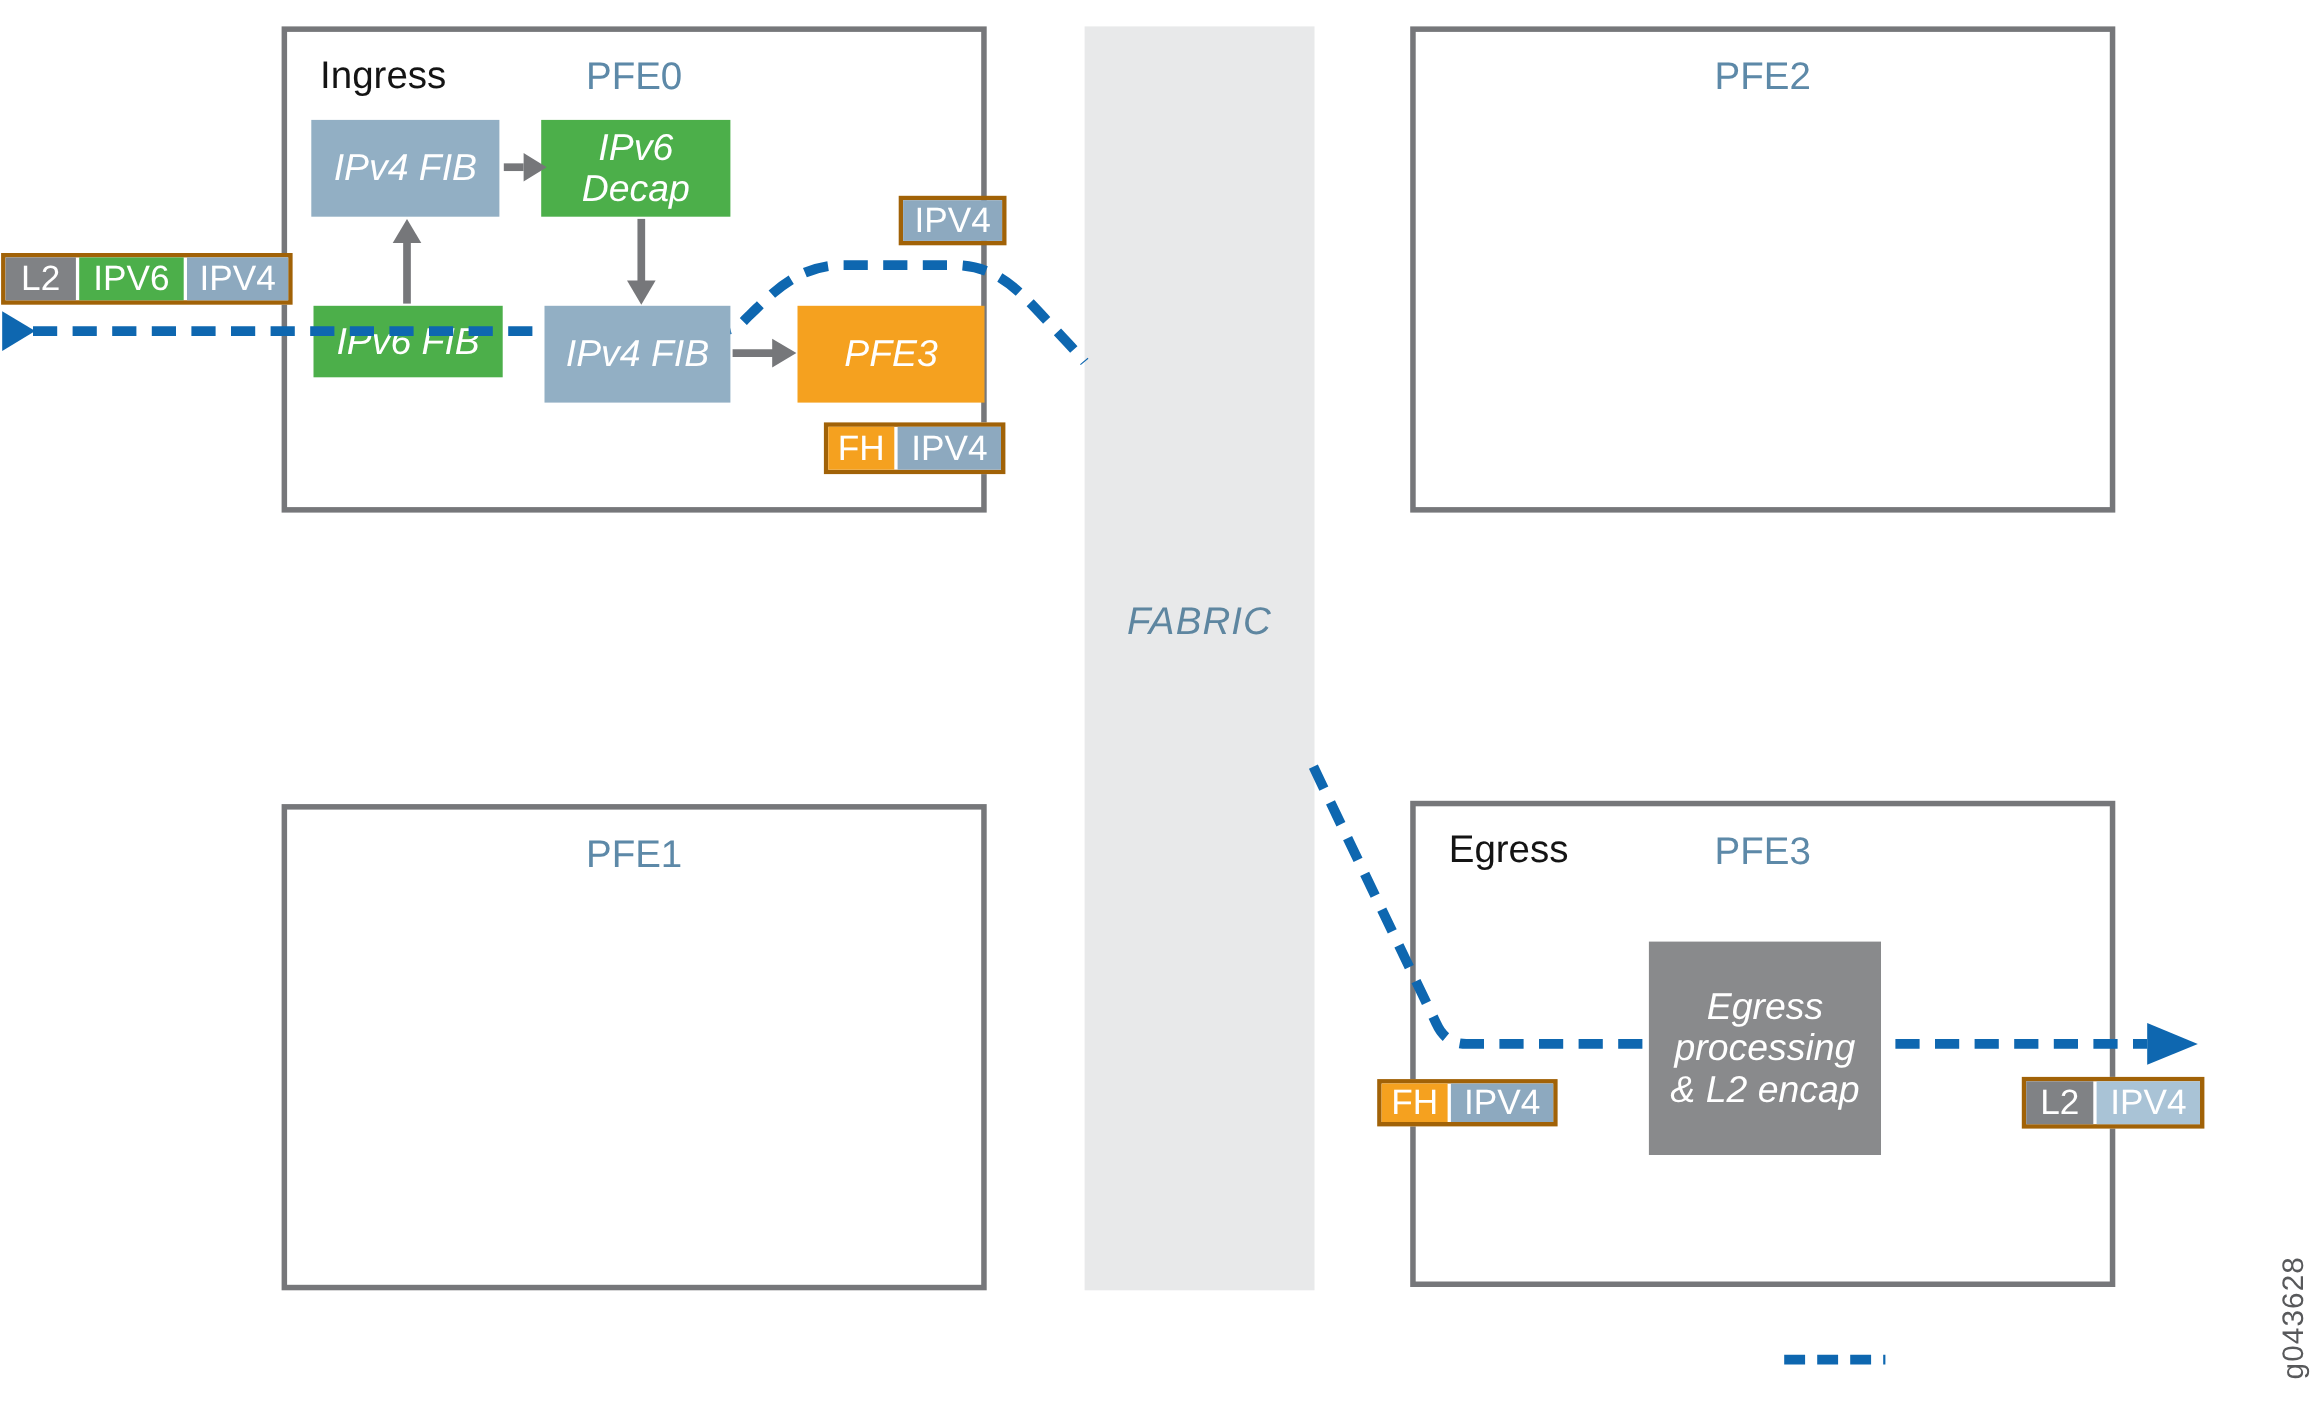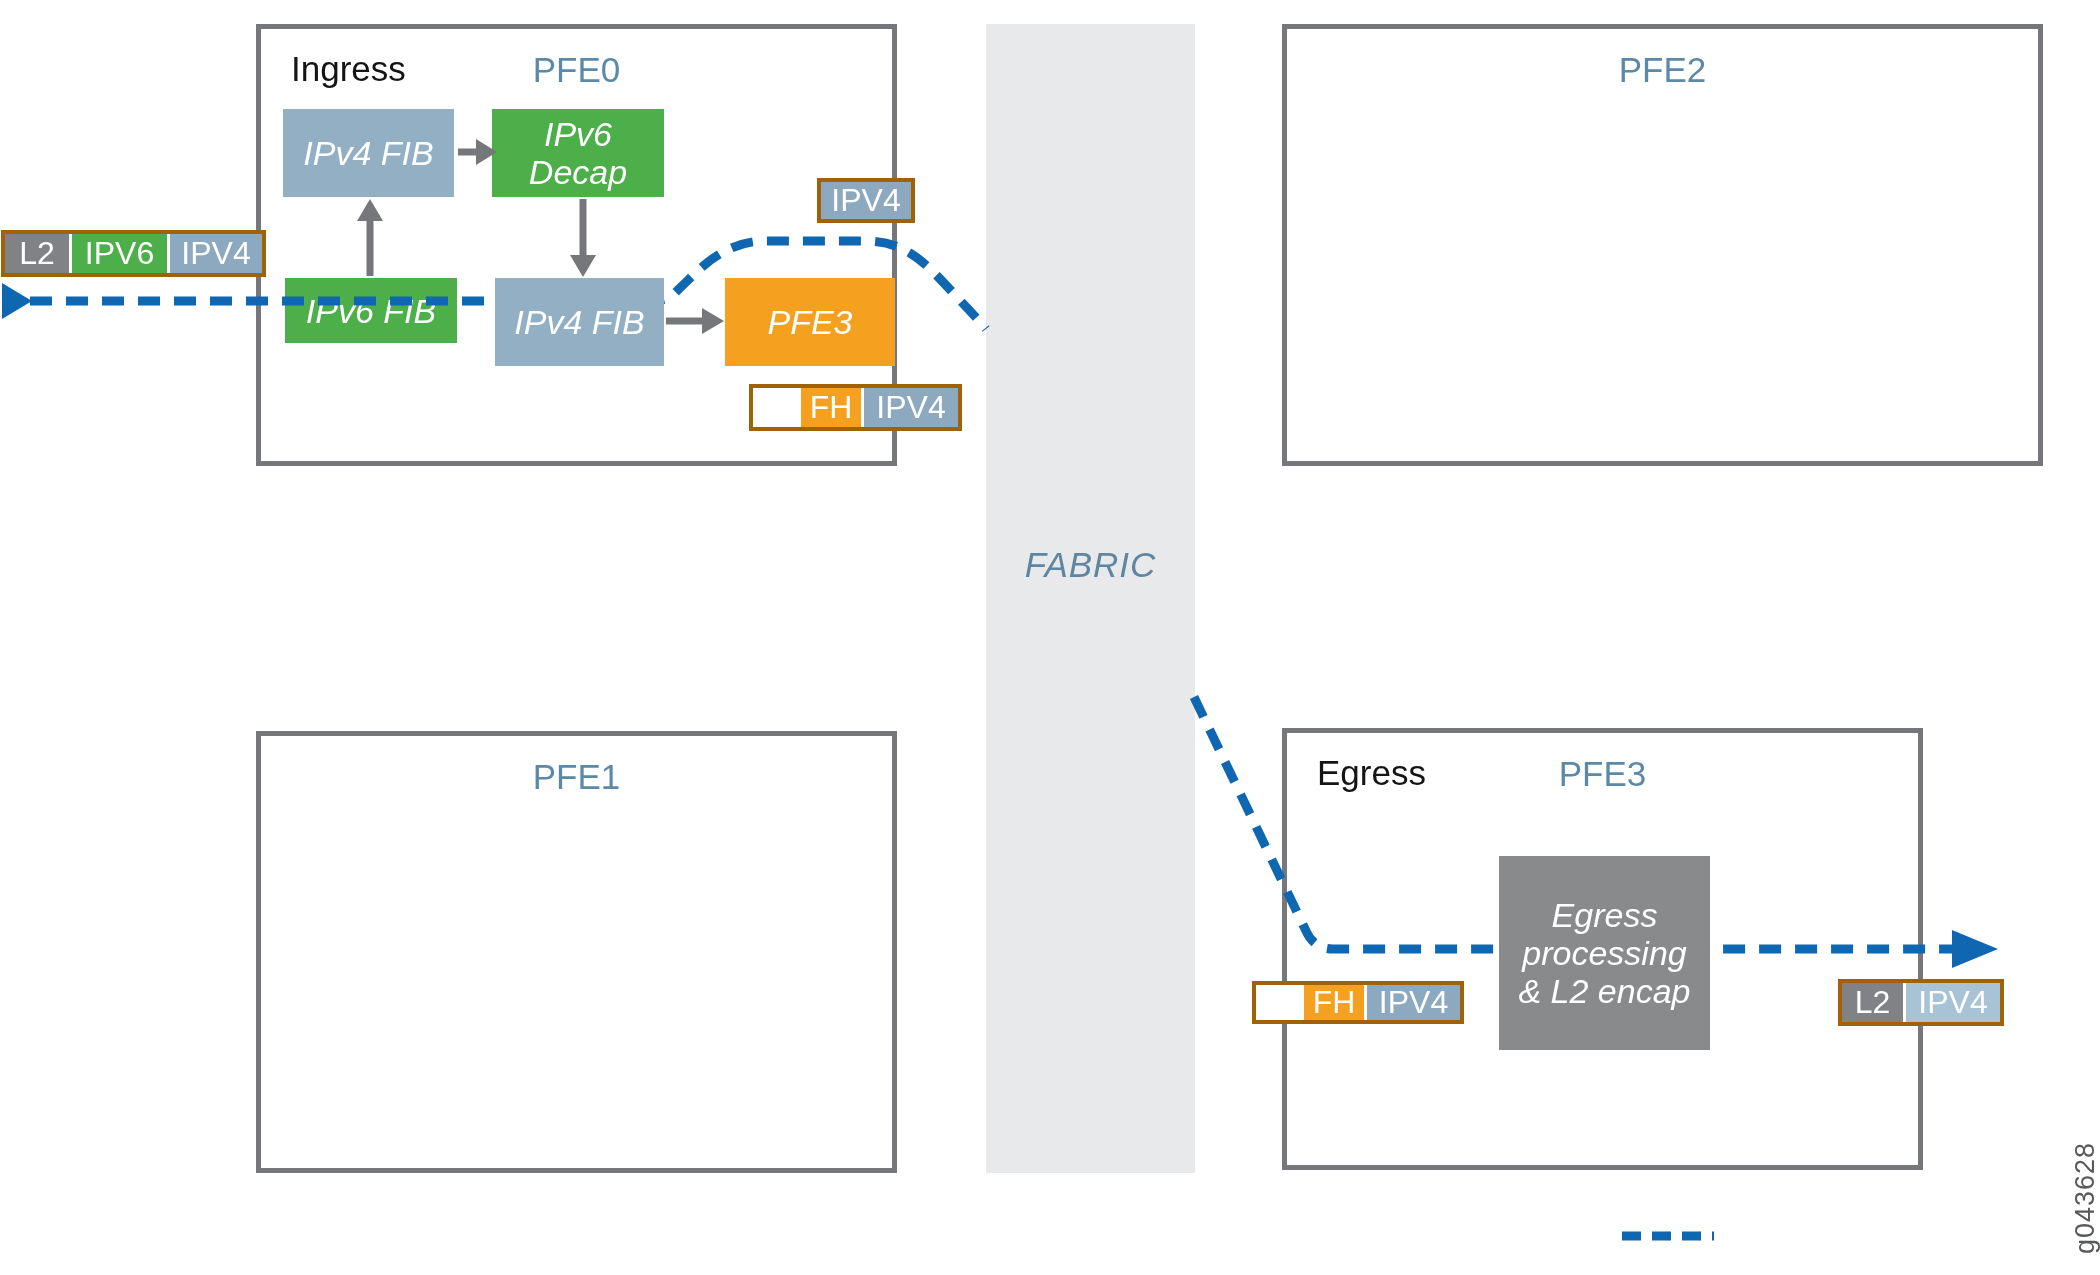--- a/index.html
+++ b/index.html
@@ -16,21 +16,21 @@
   .fabric-label {
     position:absolute; top:521px; left:0; width:100%;
     text-align:center; font-size:35px; letter-spacing:1px; color:#5e86a0;
   }
   
   .pfe-box {
     position:absolute; box-sizing:border-box;
     border:5px solid #76777a; background:#ffffff; z-index:2;
   }
   .box-ingress { left:256px; top:24px;  width:641px; height:442px; }
-  .box-pfe2    { left:1282px; top:24px; width:761px; height:442px; }
+  .box-pfe2    { left:1282px; top:24px; width:641px; height:442px; }
   .box-pfe1    { left:256px; top:731px; width:641px; height:442px; }
   .box-egress  { left:1282px; top:728px; width:641px; height:442px; }
   .zone-title {
     position:absolute; top:20px; left:30px;
     font-size:35px; color:#141414;
   }
   .pfe-title {
     position:absolute; top:21px; left:0; width:100%; text-align:center;
     font-size:35px; color:#5d89a8;
   }
@@ -59,21 +59,21 @@
     background:#ffffff; border:4px solid #a16207; z-index:6;
   }
   .packet .seg {
     display:flex; align-items:center; justify-content:center;
     color:#ffffff; font-size:32px; height:39px;
   }
   .seg-gray   { background:#808285; }
   .seg-green  { background:#4caf4a; }
   .seg-steel  { background:#8da9bf; }
   .seg-steel-light { background:#a9c3d6; }
-  .seg-orange { background:#f5a11f;margin-left:48px; }
+  .seg-orange { background:#f5a11f; }
   .pk-ingress-in  { left:1px;    top:230px; }
   .pk-post-decap  { left:817px;  top:178px; }
   .pk-to-fabric   { left:749px;  top:384px; }
   .pk-from-fabric { left:1252px; top:981px; }
   .pk-egress-out  { left:1838px; top:979px; }
   .pk-from-fabric .seg { height:35px; }
   
   .overlay {
     position:absolute; left:0; top:0; width:2100px; height:1275px;
     z-index:4; pointer-events:none;

